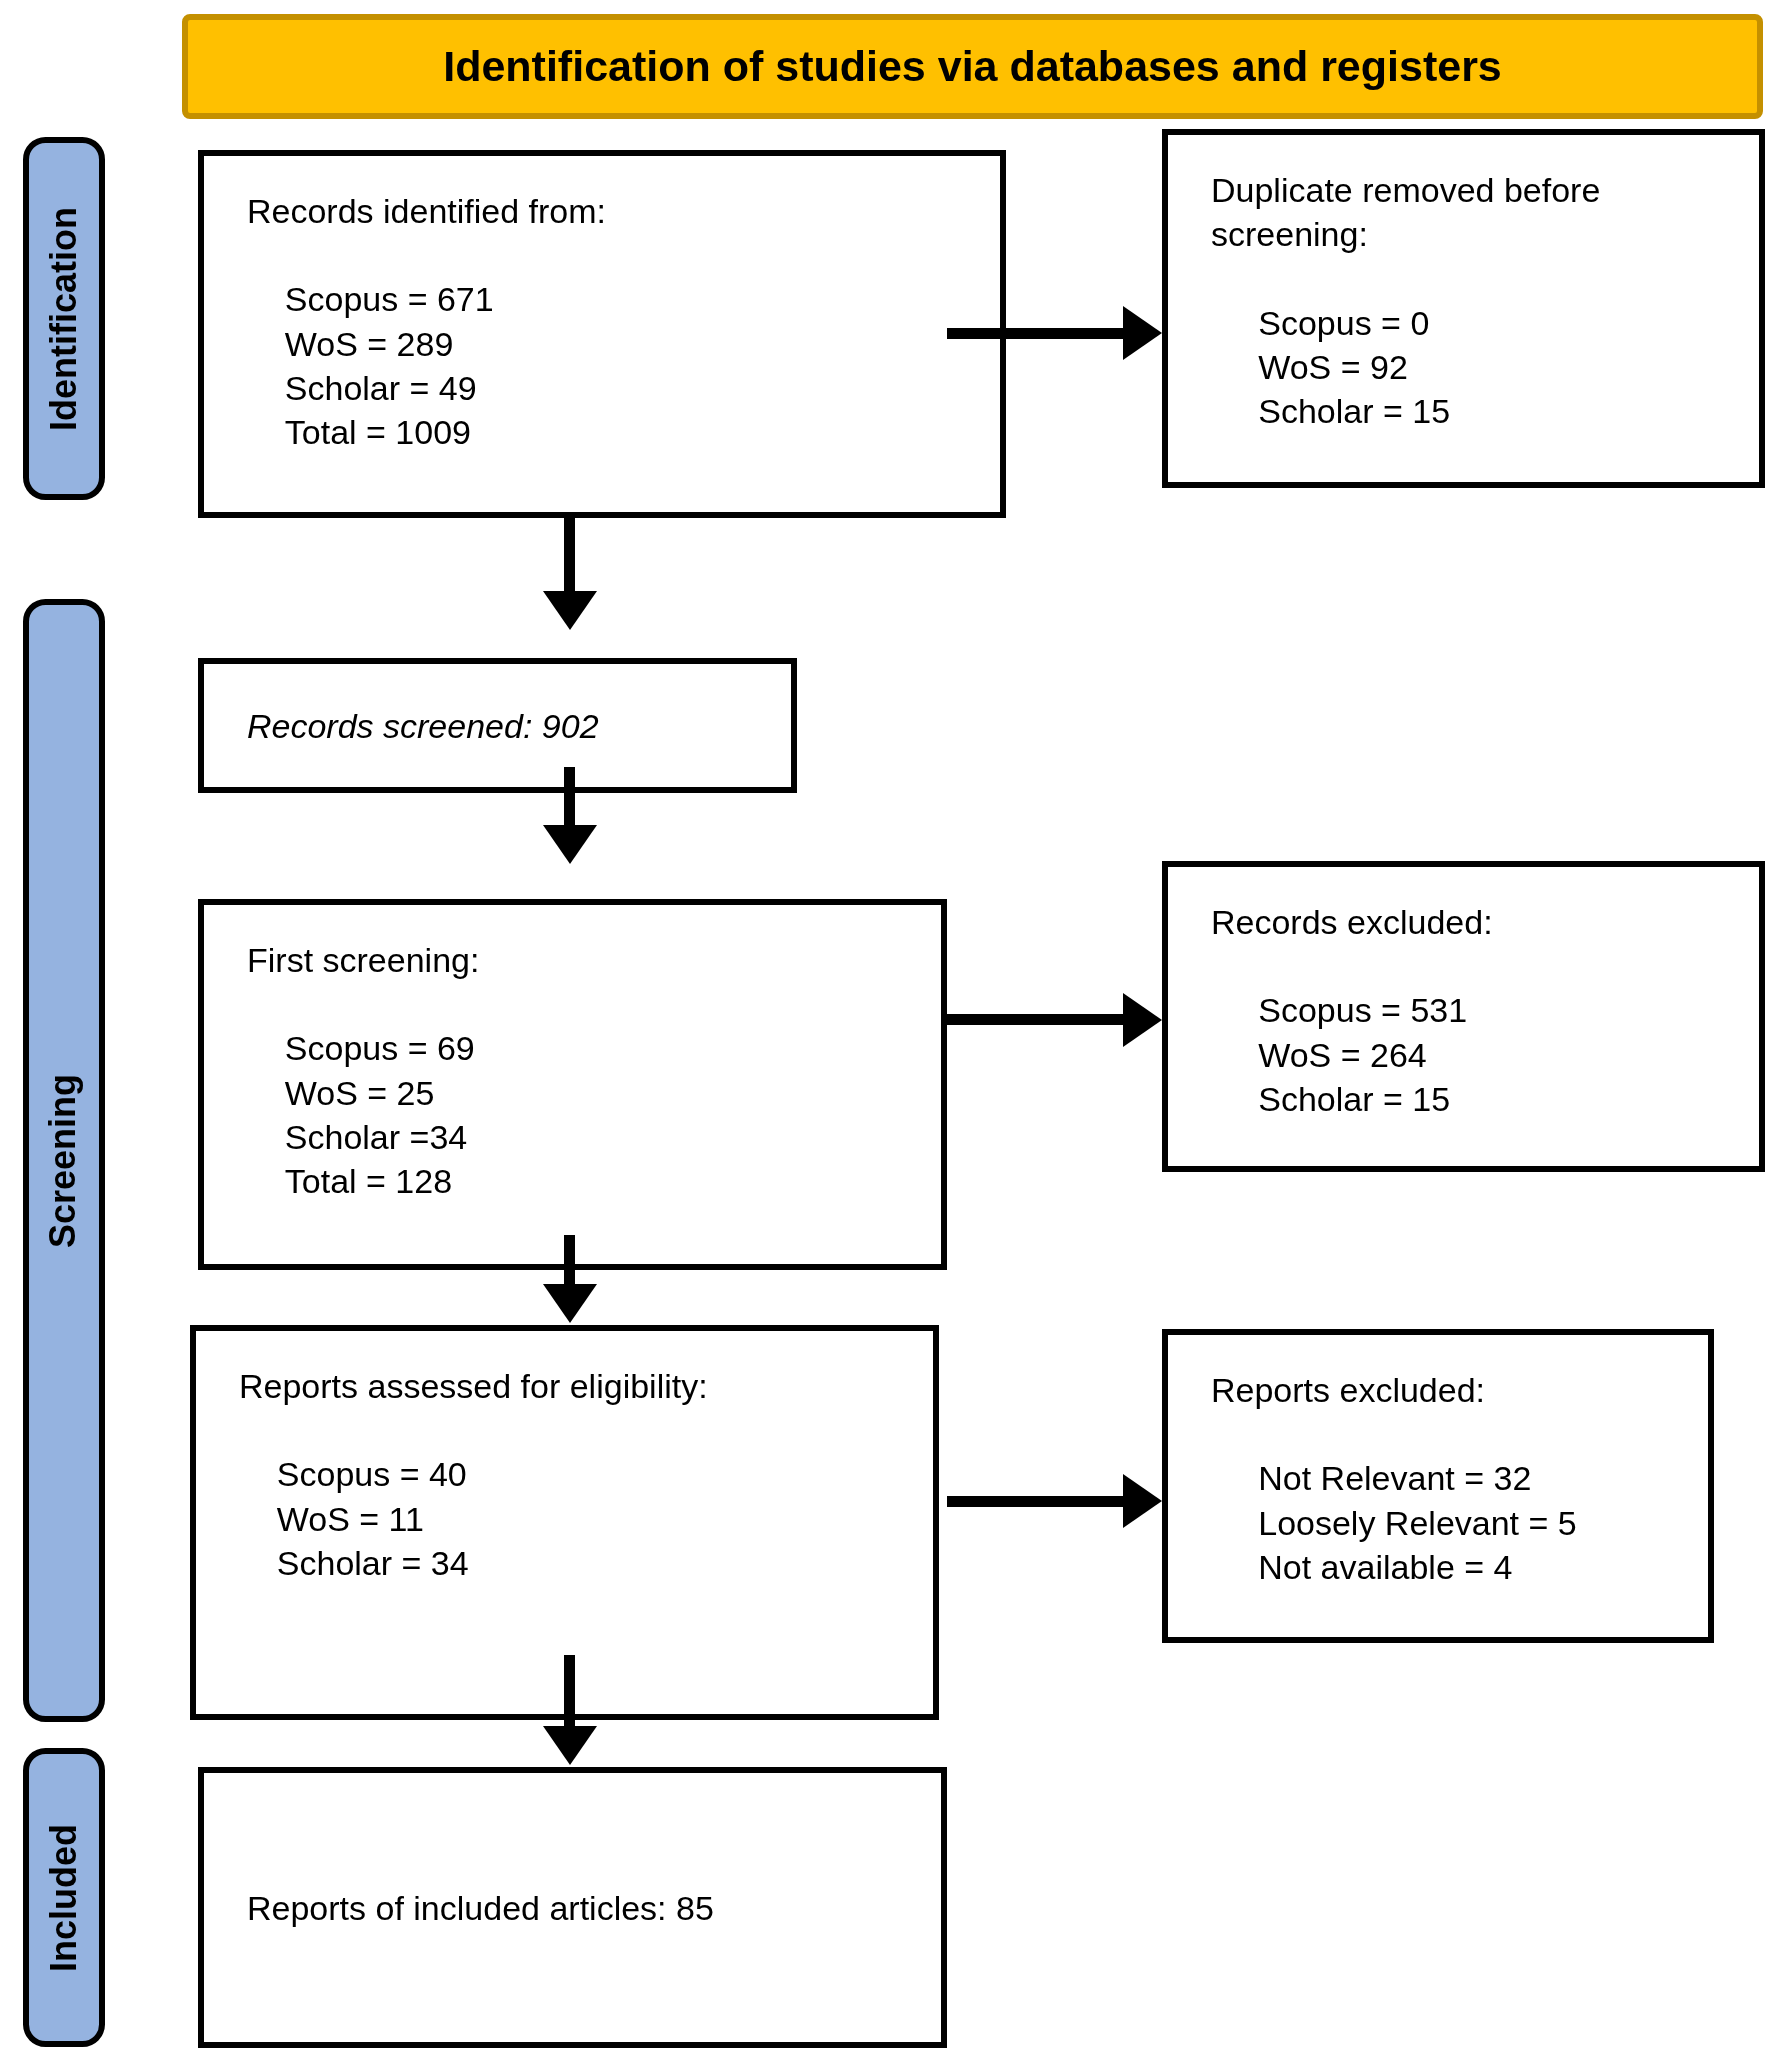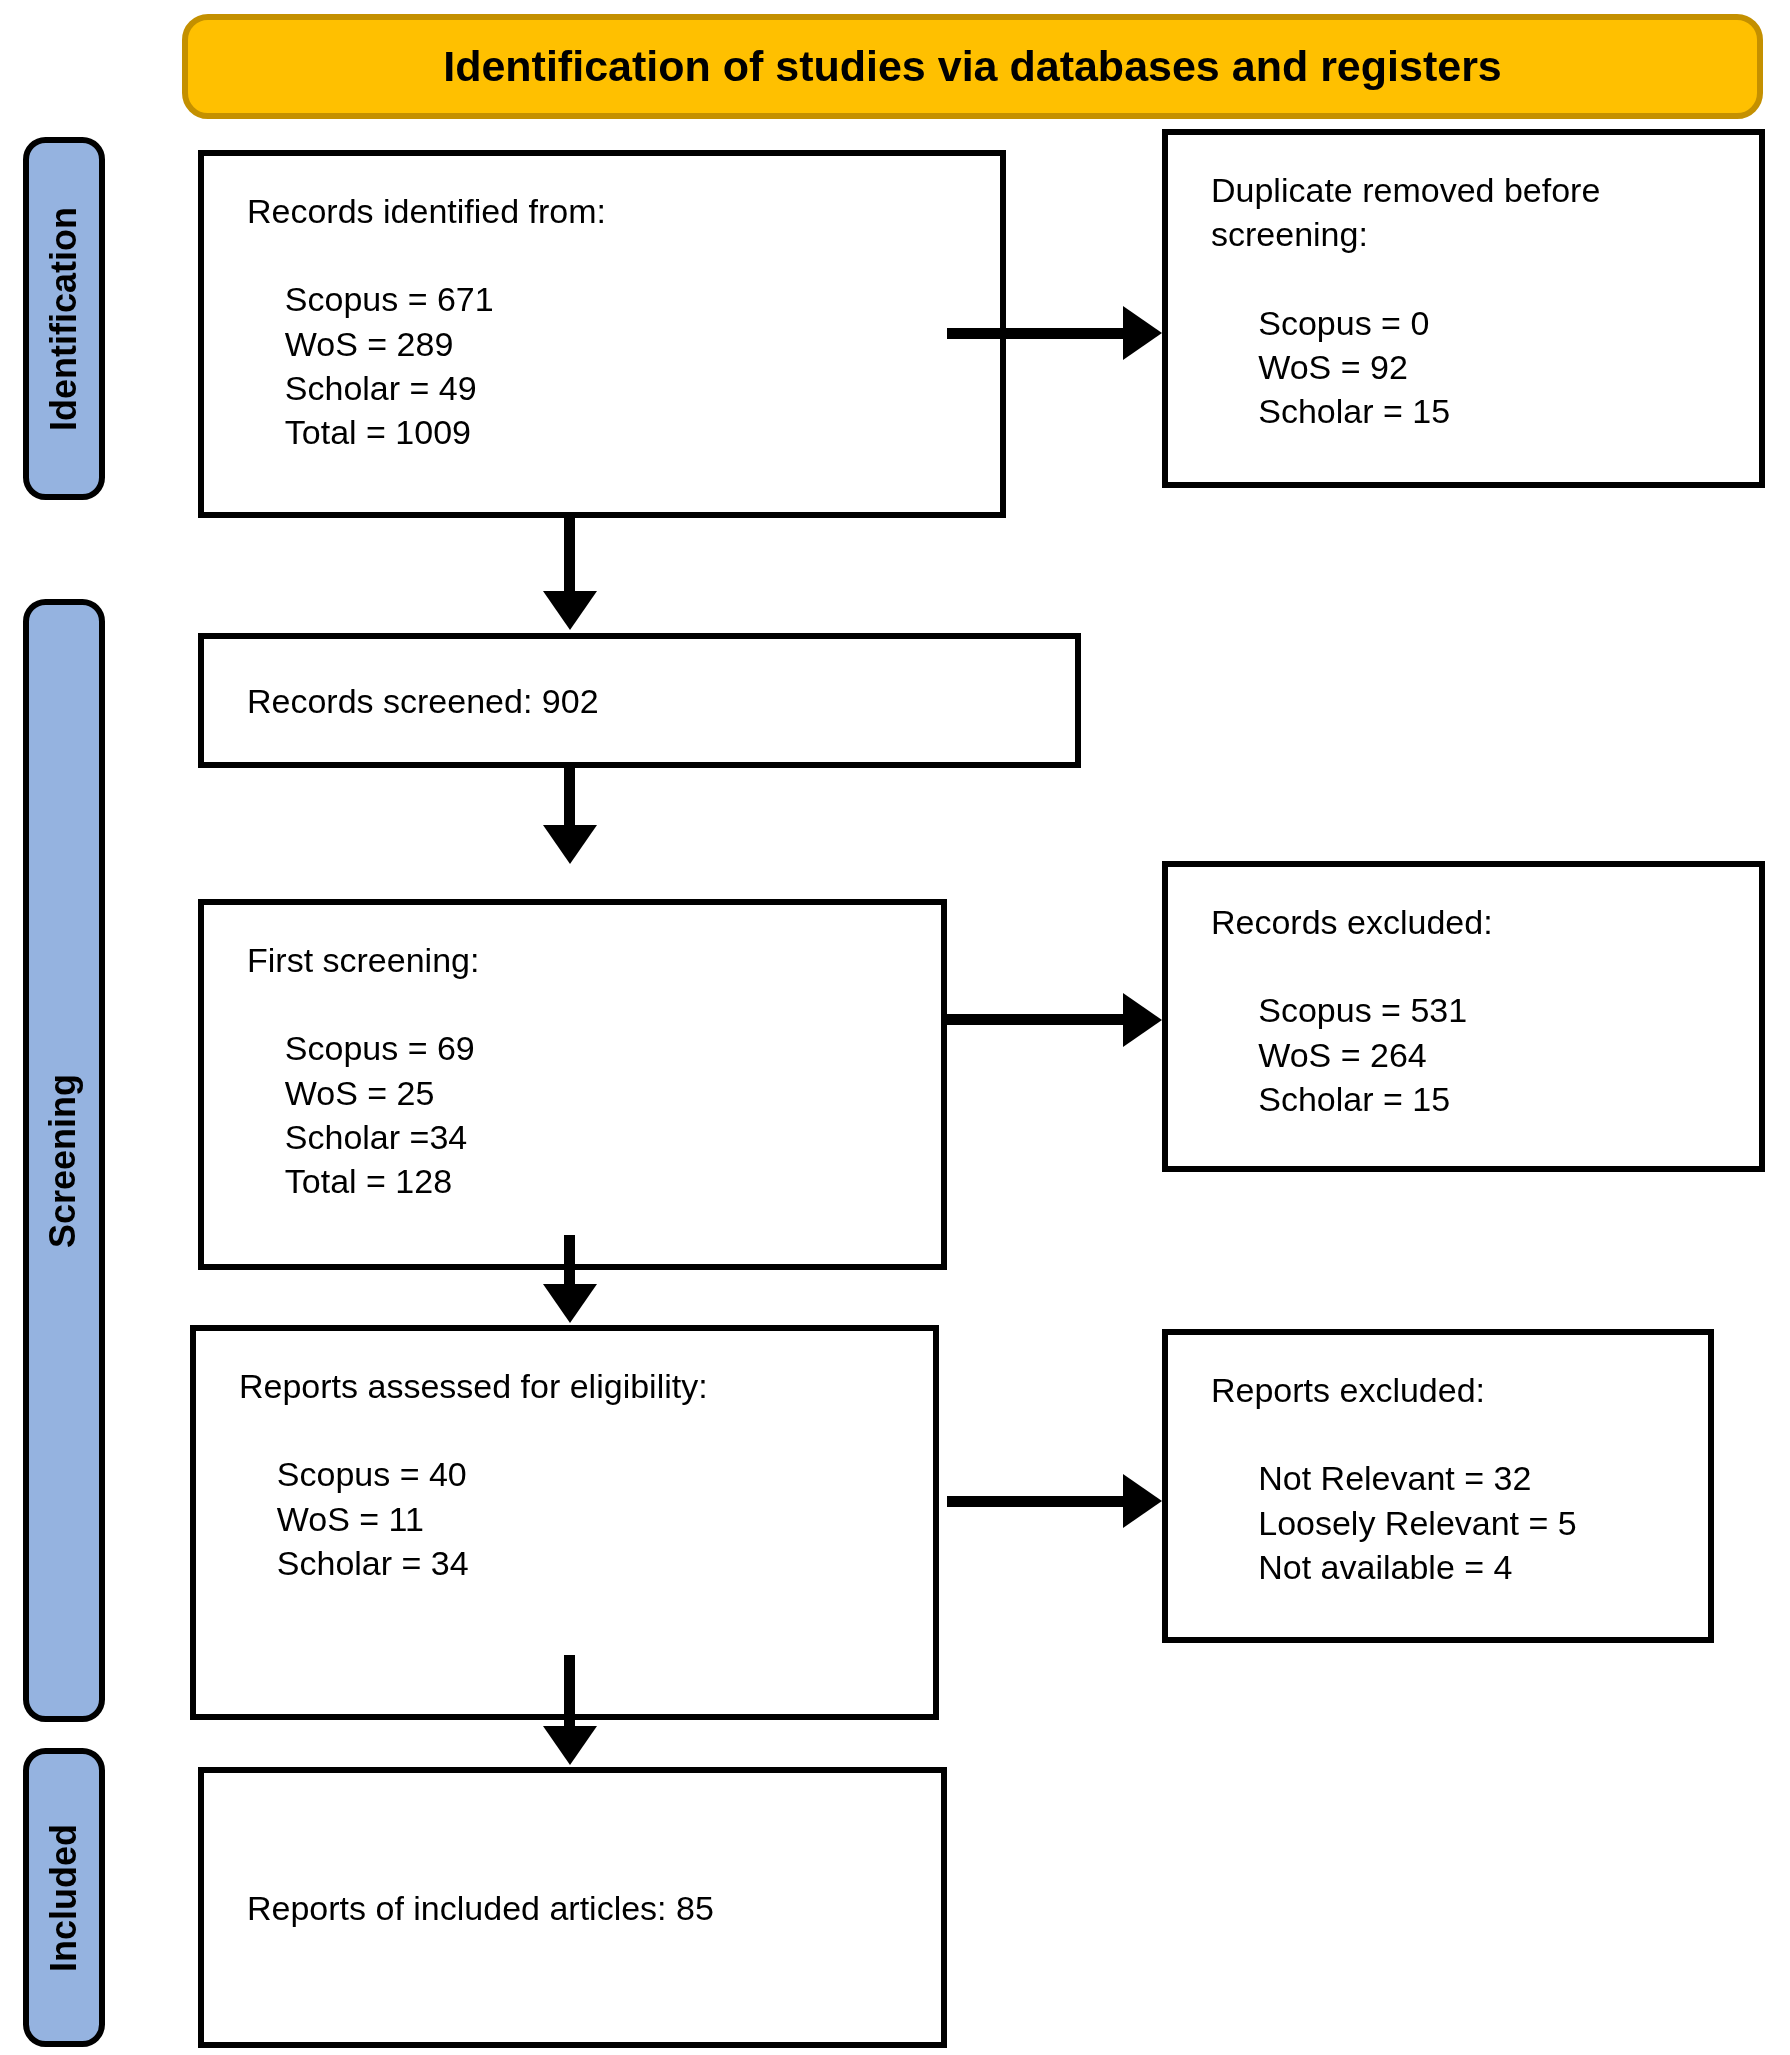--- a/index.html
+++ b/index.html
@@ -20,21 +20,21 @@
 
   
   .header-banner {
     position: absolute;
     left: 182px;
     top: 13.5px;
     width: 1581px;
     height: 105px;
     background: #FFC000;
     border: 6.7px solid #C49000;
-    border-radius: 26px;
+    border-radius: 8px;
     box-sizing: border-box;
     display: flex;
     align-items: center;
     justify-content: center;
   }
   .header-banner .title {
     font-size: 43px;
     font-weight: bold;
     color: #000000;
     letter-spacing: 0px;
@@ -82,21 +82,21 @@
     white-space: pre-wrap;
   }
   .flow-box .box-text.center-v {
     top: 50%;
     transform: translateY(-50%);
   }
 
   
   #box-records-identified { left: 198px;  top: 150px;  width: 808px; height: 368px; }
   #box-duplicates         { left: 1162px; top: 129px;  width: 603px;  height: 359px; }
-  #box-records-screened   { left: 198px;  top: 633px;  width: 883px; height: 135px; }
+  #box-records-screened   { left: 198px;  top: 658px;  width: 599px; height: 135px; font-style: italic; }
   #box-first-screening    { left: 198px;  top: 899px; width: 749px; height: 371px; }
   #box-records-excluded   { left: 1162px; top: 861px; width: 603px;  height: 311px; }
   #box-reports-assessed   { left: 190px;  top: 1325px; width: 749px; height: 395px; }
   #box-reports-excluded   { left: 1162px; top: 1329px; width: 552px;  height: 314px; }
   #box-reports-included   { left: 198px;  top: 1767px; width: 749px; height: 281px; }
 
   
   .arrow-line {
     position: absolute;
     background: #000000;

